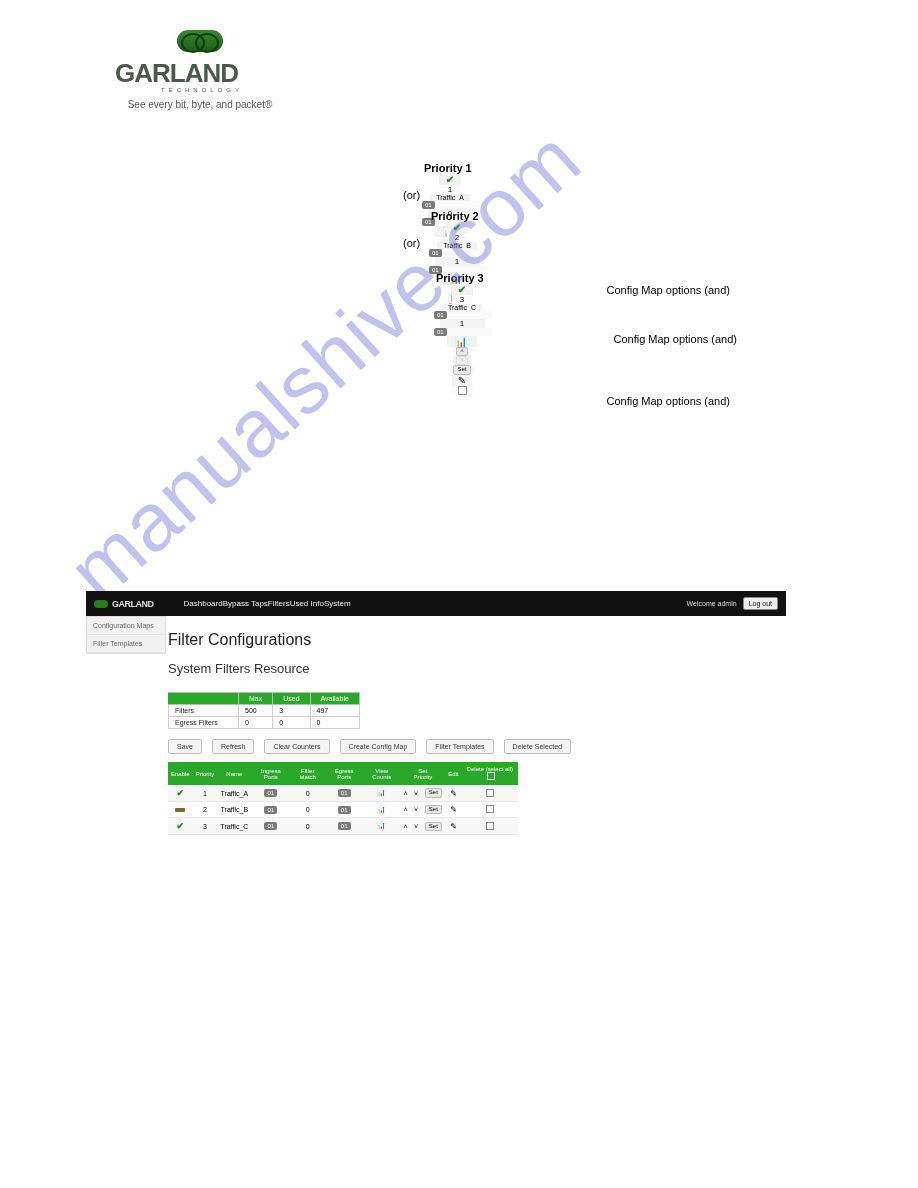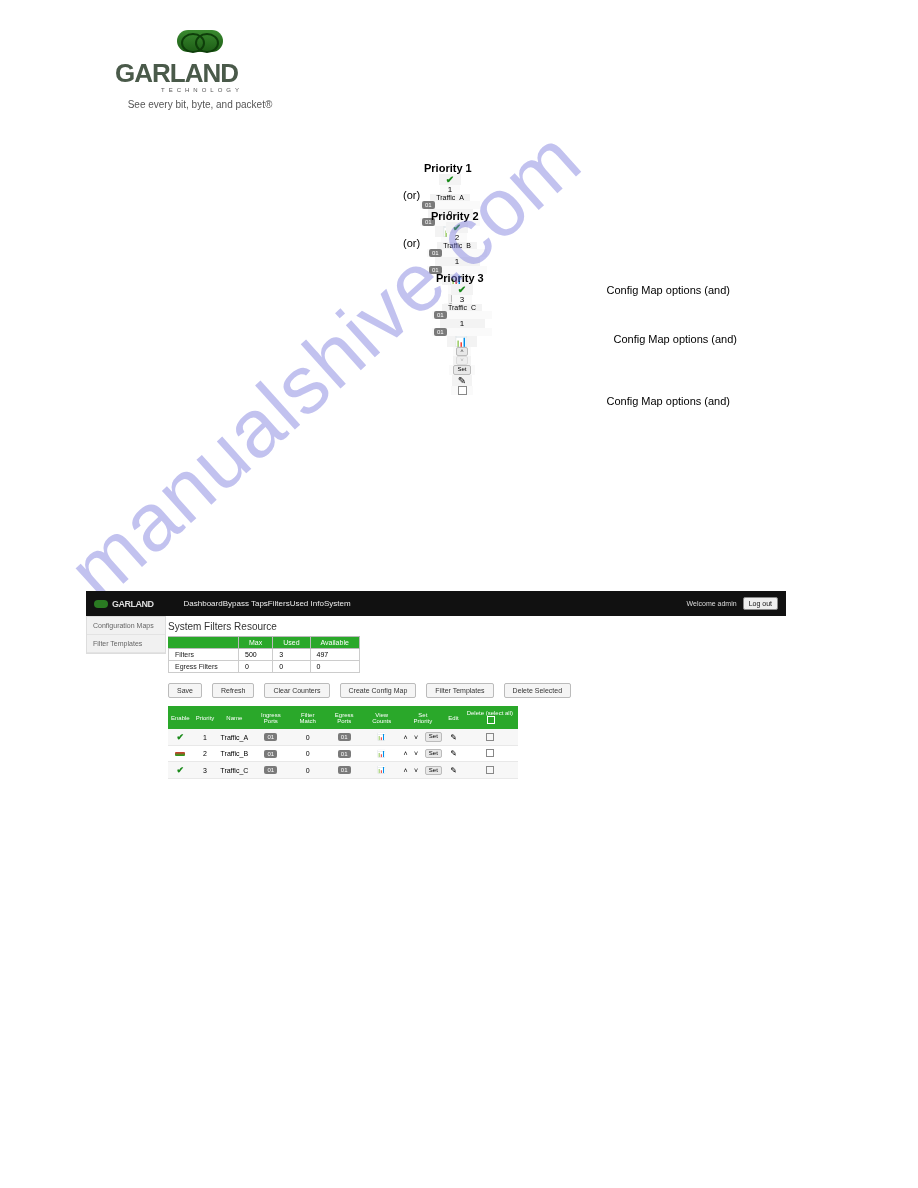--- a/index.html
+++ b/index.html
@@ -65,21 +65,21 @@
   .top-gp{ width:14px; height:8px; background:#2a7a22; border-radius:4px; display:inline-block;}
   .nav { display:flex; margin-left:30px; font-size:8px;}
   .nav a{ color:#eee; cursor:pointer;}
   .topbar-right{ margin-left:auto; font-size:7px; display:flex; align-items:center; gap:6px; color:#ddd;}
   .logout-btn{ background:#eee; color:#111; font-size:7px; padding:2px 5px; border-radius:2px; border:1px solid #888;}
   
   .sidebar{ position:absolute; left:0; top:25px; width:80px; background:#f1f1f1; border:1px solid #ddd; font-size:7px;}
   .sidebar div{ padding:5px 6px; border-bottom:1px solid #e3e3e3; color:#666; cursor:pointer;}
   .content{ position:absolute; left:82px; top:30px; right:0;}
   .page-title{ font-size:16px; font-weight:normal; color:#222; margin:10px 0 12px 0;}
-  .subtitle{ font-size:10px; color:#333; margin-bottom:4px;}
+  .subtitle{ font-size:13px; color:#333; margin-bottom:16px;}
   
   .res-table{ border-collapse:collapse; font-size:7px; margin-bottom:10px;}
   .res-table th{ background:#2aa82a; color:#fff; font-weight:normal; padding:2px 10px; border:1px solid #bbb; font-size:7px;}
   .res-table td{ border:1px solid #ccc; padding:2px 6px; background:#fff;}
   .res-table td.lbl{ background:#fff; color:#222; width:70px;}
   .res-table th.first{ background:#2aa82a; width:70px; border-left:1px solid #2aa82a;}
   
   .btn-row{ display:flex; gap:10px; margin-bottom:8px;}
   .btn{ background:#f5f5f5; border:1px solid #bbb; font-size:7px; padding:3px 8px; border-radius:2px; color:#333; cursor:pointer;}
   
@@ -210,20 +210,21 @@
       <span class="logout-btn">Log out</span>
     </div>
   </div>
 
   <div class="sidebar">
     <div>Configuration Maps</div>
     <div>Filter Templates</div>
   </div>
 
   <div class="content">
+    <div class="page-title">Filter Configurations</div>
     <div class="subtitle">System Filters Resource</div>
 
     <table class="res-table">
       <tbody>
           <tr>
         <th class="first"></th>
         <th>Max</th>
         <th>Used</th>
         <th>Available</th>
       </tr>

